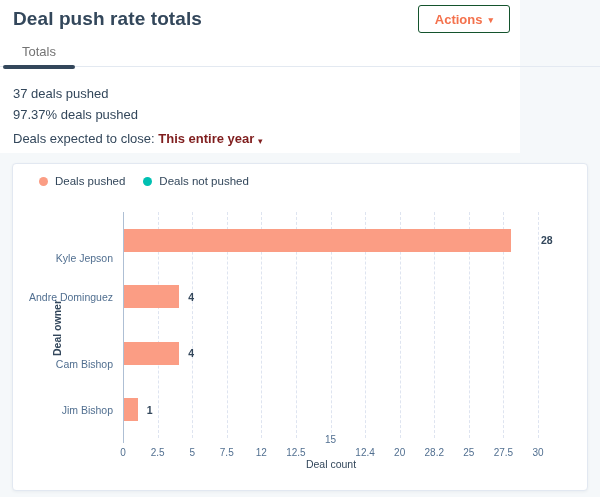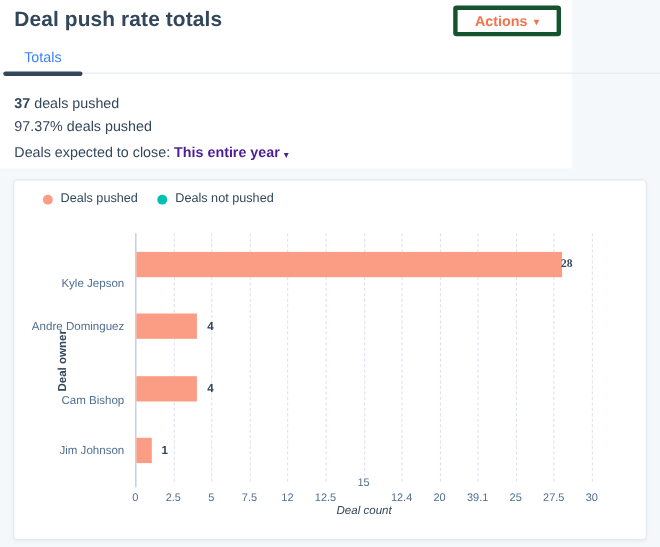--- a/index.html
+++ b/index.html
@@ -11,34 +11,34 @@
   .screen { position:relative; width:600px; height:497px; background:#f5f8fa; overflow:hidden; }
 
   
   .header-section { position:absolute; left:0; top:0; width:520px; height:153px; background:#ffffff; }
   .header-row { position:absolute; left:13px; top:4px; right:10px; height:30px; display:flex; align-items:center; }
   .page-title { font-size:19px; font-weight:600; color:#33475b; letter-spacing:0.1px; }
   .header-buttons { margin-left:auto; display:flex; gap:8px; }
   .btn { height:28px; border-radius:3px; font-size:13px; font-weight:600; padding:0 16px;
          display:inline-flex; align-items:center; gap:6px; cursor:pointer;
          font-family:"Liberation Sans", sans-serif; }
-  .btn-secondary { background:#ffffff; border:4px solid #14532d; color:#f4714c; }
+  .btn-secondary { background:#ffffff; border:1px solid #14532d; color:#f4714c; }
   .btn-primary   { background:#f4714c; border:1px solid #f4714c; color:#ffffff; }
   .caret { font-size:9px; line-height:1; position:relative; top:1px; }
 
   
   .tab-bar { position:absolute; left:0; top:38px; width:600px; height:29px; border-bottom:1px solid #e3e9f1; }
-  .tab { position:absolute; left:22px; top:6px; font-size:13px; color:#3b82f6; font-weight:500; cursor:pointer; }
+  .tab { position:absolute; left:22px; top:6px; font-size:13px; color:#737373; font-weight:500; cursor:pointer; }
   .tab-underline { position:absolute; left:3px; bottom:-3px; width:72px; height:4px; background:#33475b; border-radius:2px; }
 
   
   .stats { position:absolute; left:13px; top:83px; color:#33475b; font-size:13px; line-height:21px; }
-  .stats b { font-weight:700; }
+  .stats b { font-weight:400; }
   .filter-row { position:absolute; left:13px; top:131px; font-size:13px; color:#33475b; }
-  .filter-link { color:#4c1d95; font-weight:600; cursor:pointer; }
+  .filter-link { color:#7f1d1d; font-weight:600; cursor:pointer; }
   .filter-link .caret { font-size:9px; }
 
   
   .chart-card { position:absolute; left:12px; top:163px; width:576px; height:328px;
                 background:#ffffff; border:1px solid #e2e8f1; border-radius:4px;
                 box-shadow:0 1px 3px rgba(45,62,80,0.06); }
   .legend { position:absolute; left:26px; top:11px; display:flex; gap:18px; align-items:center; }
   .legend-item { display:flex; align-items:center; gap:7px; font-size:11.5px; color:#33475b; cursor:pointer; }
   .legend-dot { width:9px; height:9px; border-radius:50%; background:#fb9d84; }
 
@@ -94,55 +94,55 @@
         <span>Deals pushed</span>
       </div>
       <div class="legend-item">
         <span class="legend-dot" style="background: rgb(0, 192, 178);"></span>
         <span>Deals not pushed</span>
       </div>
     </div>
 
     <div class="chart-canvas">
       <div class="y-axis-title" style="left:38px; top:192px;">Deal owner</div>
-      <div class="x-axis-title" style="left:318px; top:294px;font-style:italic;">Deal count</div>
+      <div class="x-axis-title" style="left:318px; top:294px;">Deal count</div>
     <div class="gridline axis0" style="left: 110px; top: 48px; height: 231px;"></div>
         <div class="tick-label" style="left: 110px; top: 283px;">0</div>
         <div class="gridline" style="left: 144.583px; top: 48px; height: 226px;"></div>
         <div class="tick-label" style="left: 144.583px; top: 283px;">2.5</div>
         <div class="gridline" style="left: 179.167px; top: 48px; height: 226px;"></div>
         <div class="tick-label" style="left: 179.167px; top: 283px;">5</div>
         <div class="gridline" style="left: 213.75px; top: 48px; height: 226px;"></div>
         <div class="tick-label" style="left: 213.75px; top: 283px;">7.5</div>
         <div class="gridline" style="left: 248.333px; top: 48px; height: 226px;"></div>
         <div class="tick-label" style="left: 248.333px; top: 283px;">12</div>
         <div class="gridline" style="left: 282.917px; top: 48px; height: 226px;"></div>
         <div class="tick-label" style="left: 282.917px; top: 283px;">12.5</div>
         <div class="gridline" style="left: 317.5px; top: 48px; height: 226px;"></div>
         <div class="tick-label" style="left: 317.5px; top: 270px;">15</div>
         <div class="gridline" style="left: 352.083px; top: 48px; height: 226px;"></div>
         <div class="tick-label" style="left: 352.083px; top: 283px;">12.4</div>
         <div class="gridline" style="left: 386.667px; top: 48px; height: 226px;"></div>
         <div class="tick-label" style="left: 386.667px; top: 283px;">20</div>
         <div class="gridline" style="left: 421.25px; top: 48px; height: 226px;"></div>
-        <div class="tick-label" style="left: 421.25px; top: 283px;">39.1</div>
+        <div class="tick-label" style="left: 421.25px; top: 283px;">28.2</div>
         <div class="gridline" style="left: 455.833px; top: 48px; height: 226px;"></div>
         <div class="tick-label" style="left: 455.833px; top: 283px;">25</div>
         <div class="gridline" style="left: 490.417px; top: 48px; height: 226px;"></div>
         <div class="tick-label" style="left: 490.417px; top: 283px;">27.5</div>
         <div class="gridline" style="left: 525px; top: 48px; height: 226px;"></div>
         <div class="tick-label" style="left: 525px; top: 283px;">30</div>
         <div class="row-label" style="right: 474px; top: 94px;">Kyle Jepson</div>
         <div class="bar" style="left: 111px; top: 64.75px; width: 387.333px; height: 23px; background: rgb(251, 157, 132);"></div>
-        <div class="bar-value" style="left: 497px; top: 76.25px; font-family: Liberation Serif, serif;">28</div>
+        <div class="bar-value" style="left: 528px; top: 76.25px;">28</div>
         <div class="row-label" style="right: 474px; top: 132.75px;">Andre Dominguez</div>
         <div class="bar" style="left: 111px; top: 121.25px; width: 55.3333px; height: 23px; background: rgb(251, 157, 132);"></div>
         <div class="bar-value" style="left: 175.333px; top: 132.75px;">4</div>
         <div class="row-label" style="right: 474px; top: 200px;">Cam Bishop</div>
         <div class="bar" style="left: 111px; top: 177.75px; width: 55.3333px; height: 23px; background: rgb(251, 157, 132);"></div>
         <div class="bar-value" style="left: 175.333px; top: 189.25px;">4</div>
-        <div class="row-label" style="right: 474px; top: 245.75px;">Jim Johnson</div>
+        <div class="row-label" style="right: 474px; top: 245.75px;">Jim Bishop</div>
         <div class="bar" style="left: 111px; top: 234.25px; width: 13.8333px; height: 23px; background: rgb(251, 157, 132);"></div>
         <div class="bar-value" style="left: 133.833px; top: 245.75px;">1</div>
       </div>
   </div>
 
 </div>
 
 </body></html>

